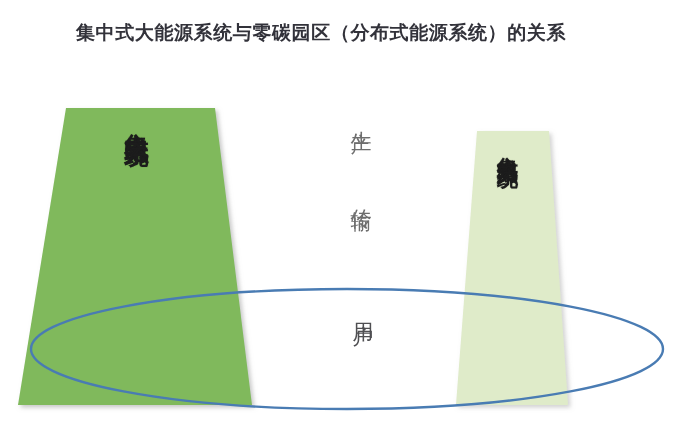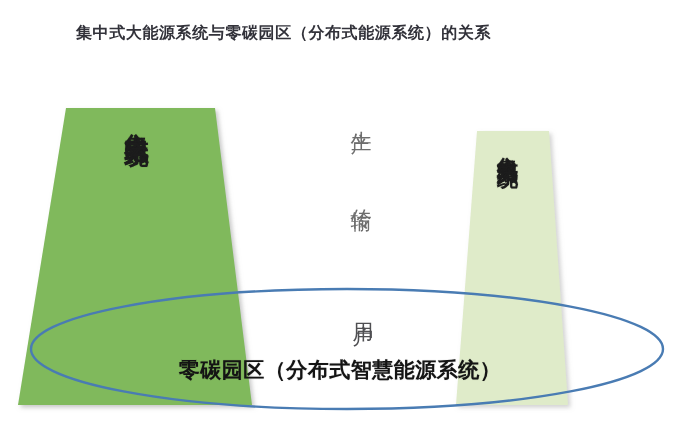--- a/index.html
+++ b/index.html
@@ -20,21 +20,21 @@
   }
 
   
   #diagram-title {
     position: absolute;
     left: 76px;
     top: 20px;
     width: 540px;
     font-family: "Liberation Sans", "DejaVu Sans", sans-serif;
     font-weight: bold;
-    font-size: 16px;
+    font-size: 19px;
     letter-spacing: 0.6px;
     color: #32323a;
     white-space: nowrap;
     line-height: 26px;
   }
 
   
   #shape-layer {
     position: absolute;
     left: 0;
@@ -131,15 +131,14 @@
   <div class="vlabel" id="label-power-system">集中式电力系统</div>
 
   <div class="vlabel" id="label-heat-system">集中式热力系统</div>
 
   <div class="stage-label" id="stage-production">生产</div>
 
   <div class="stage-label" id="stage-transmission">传输</div>
 
   <div class="stage-label" id="stage-consumption">用户</div>
 
-  <div id="ellipse-caption">零碳园区（分布式智慧能源系统）</div>
 
 </div>
 
 </body></html>

